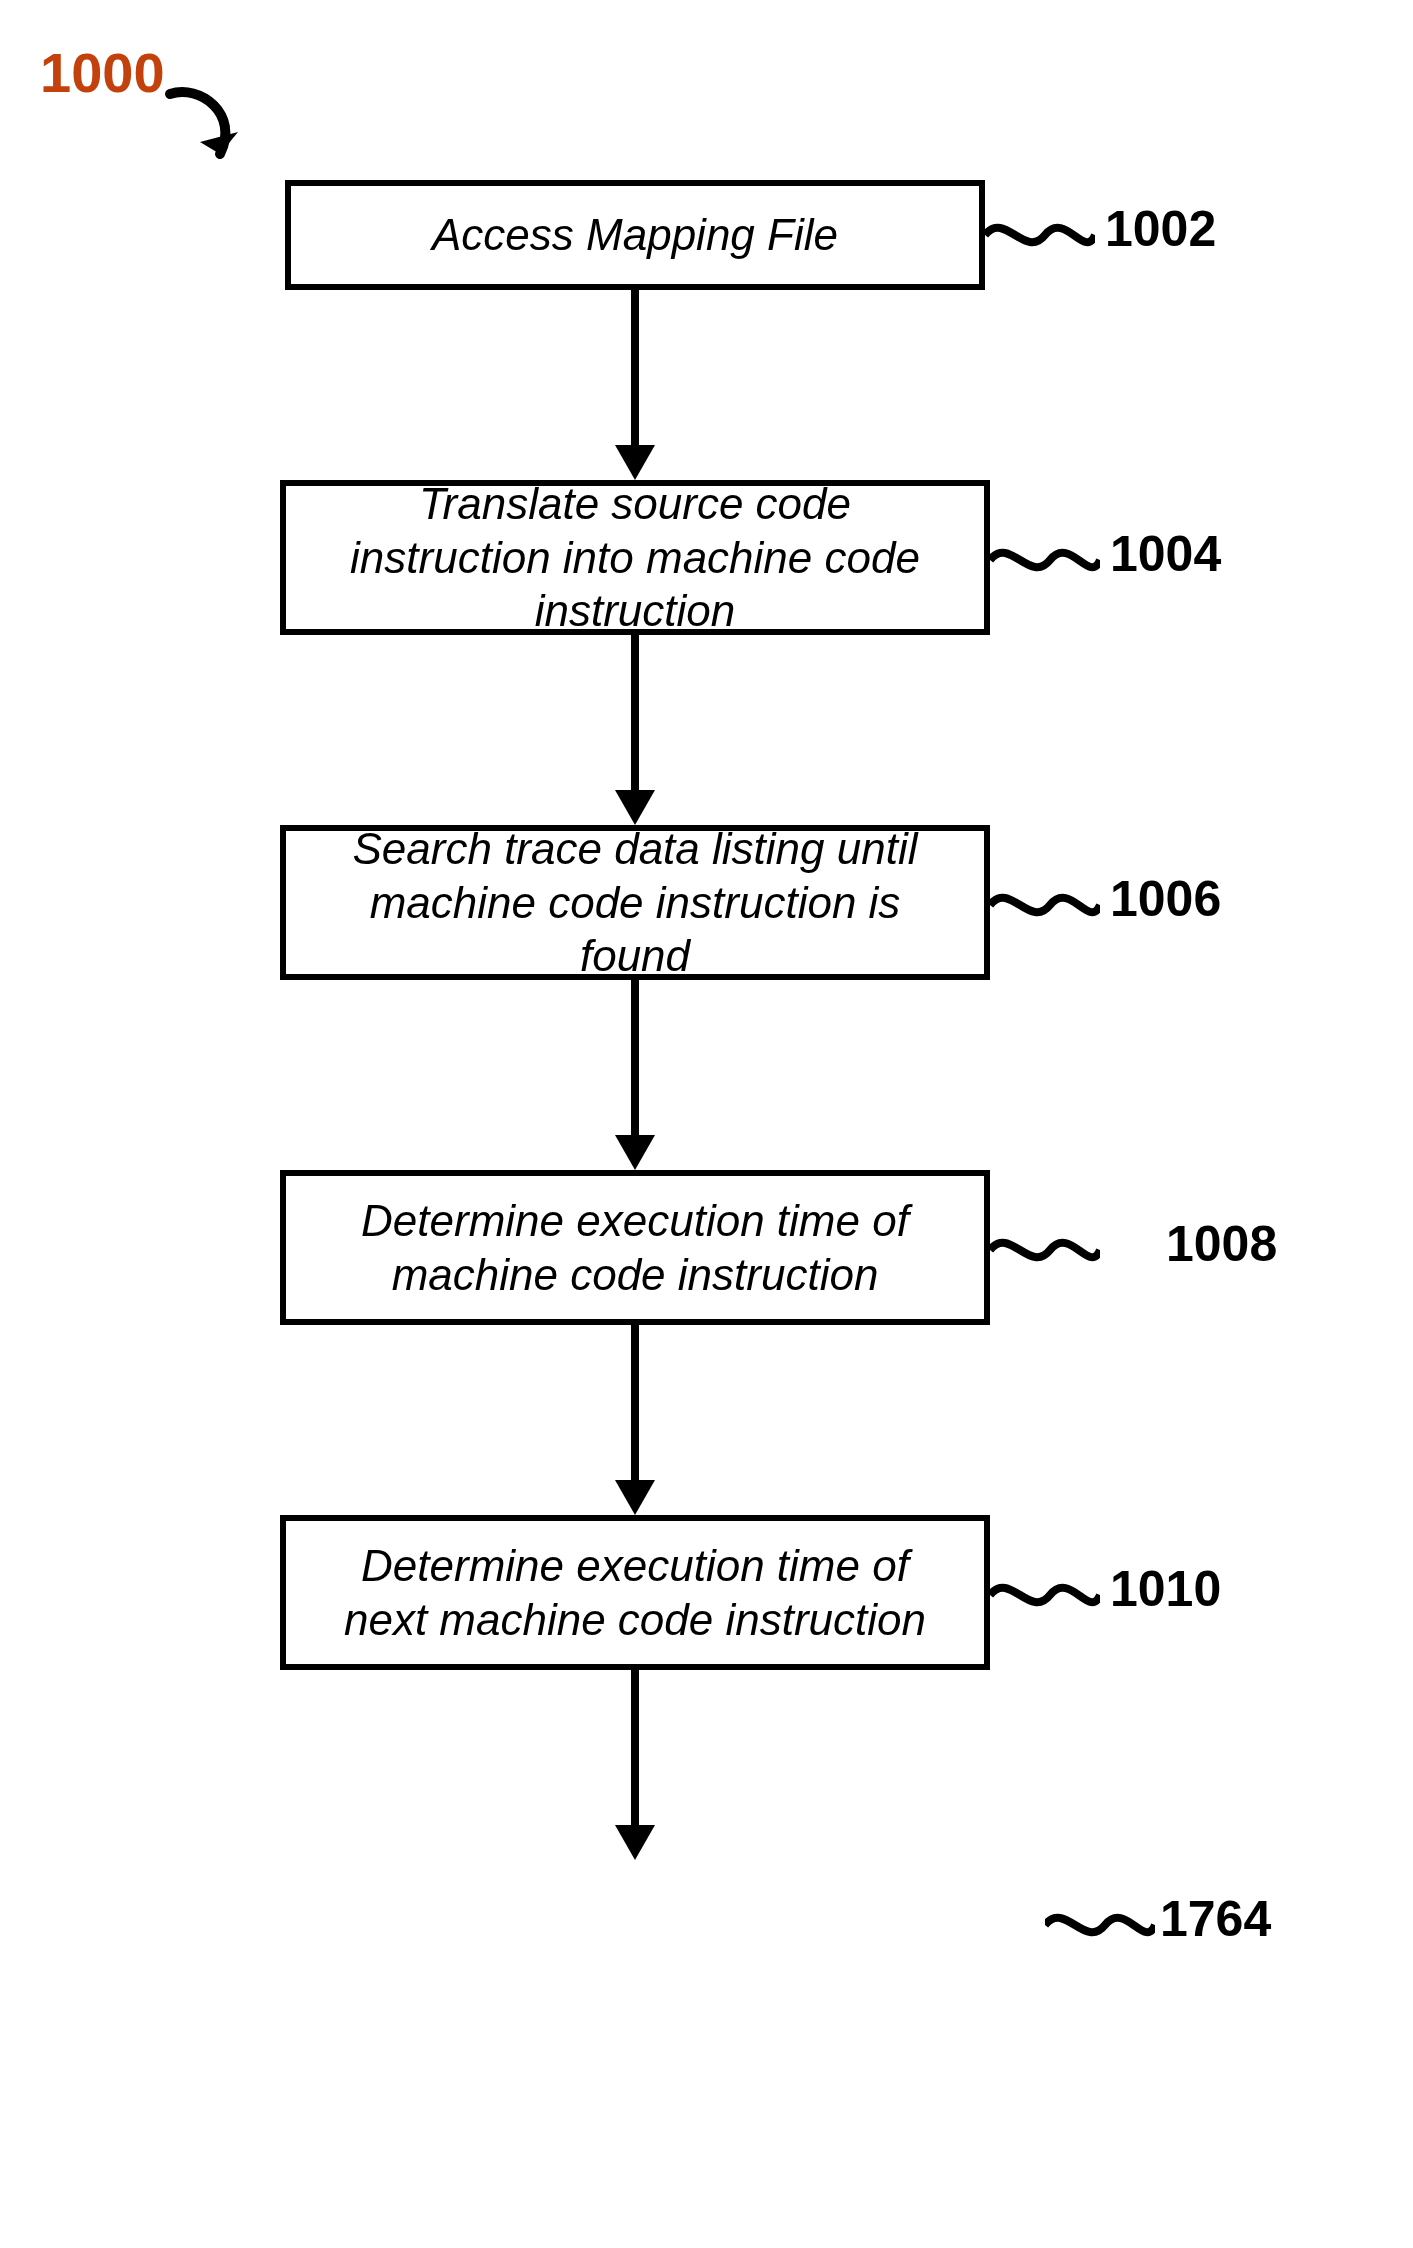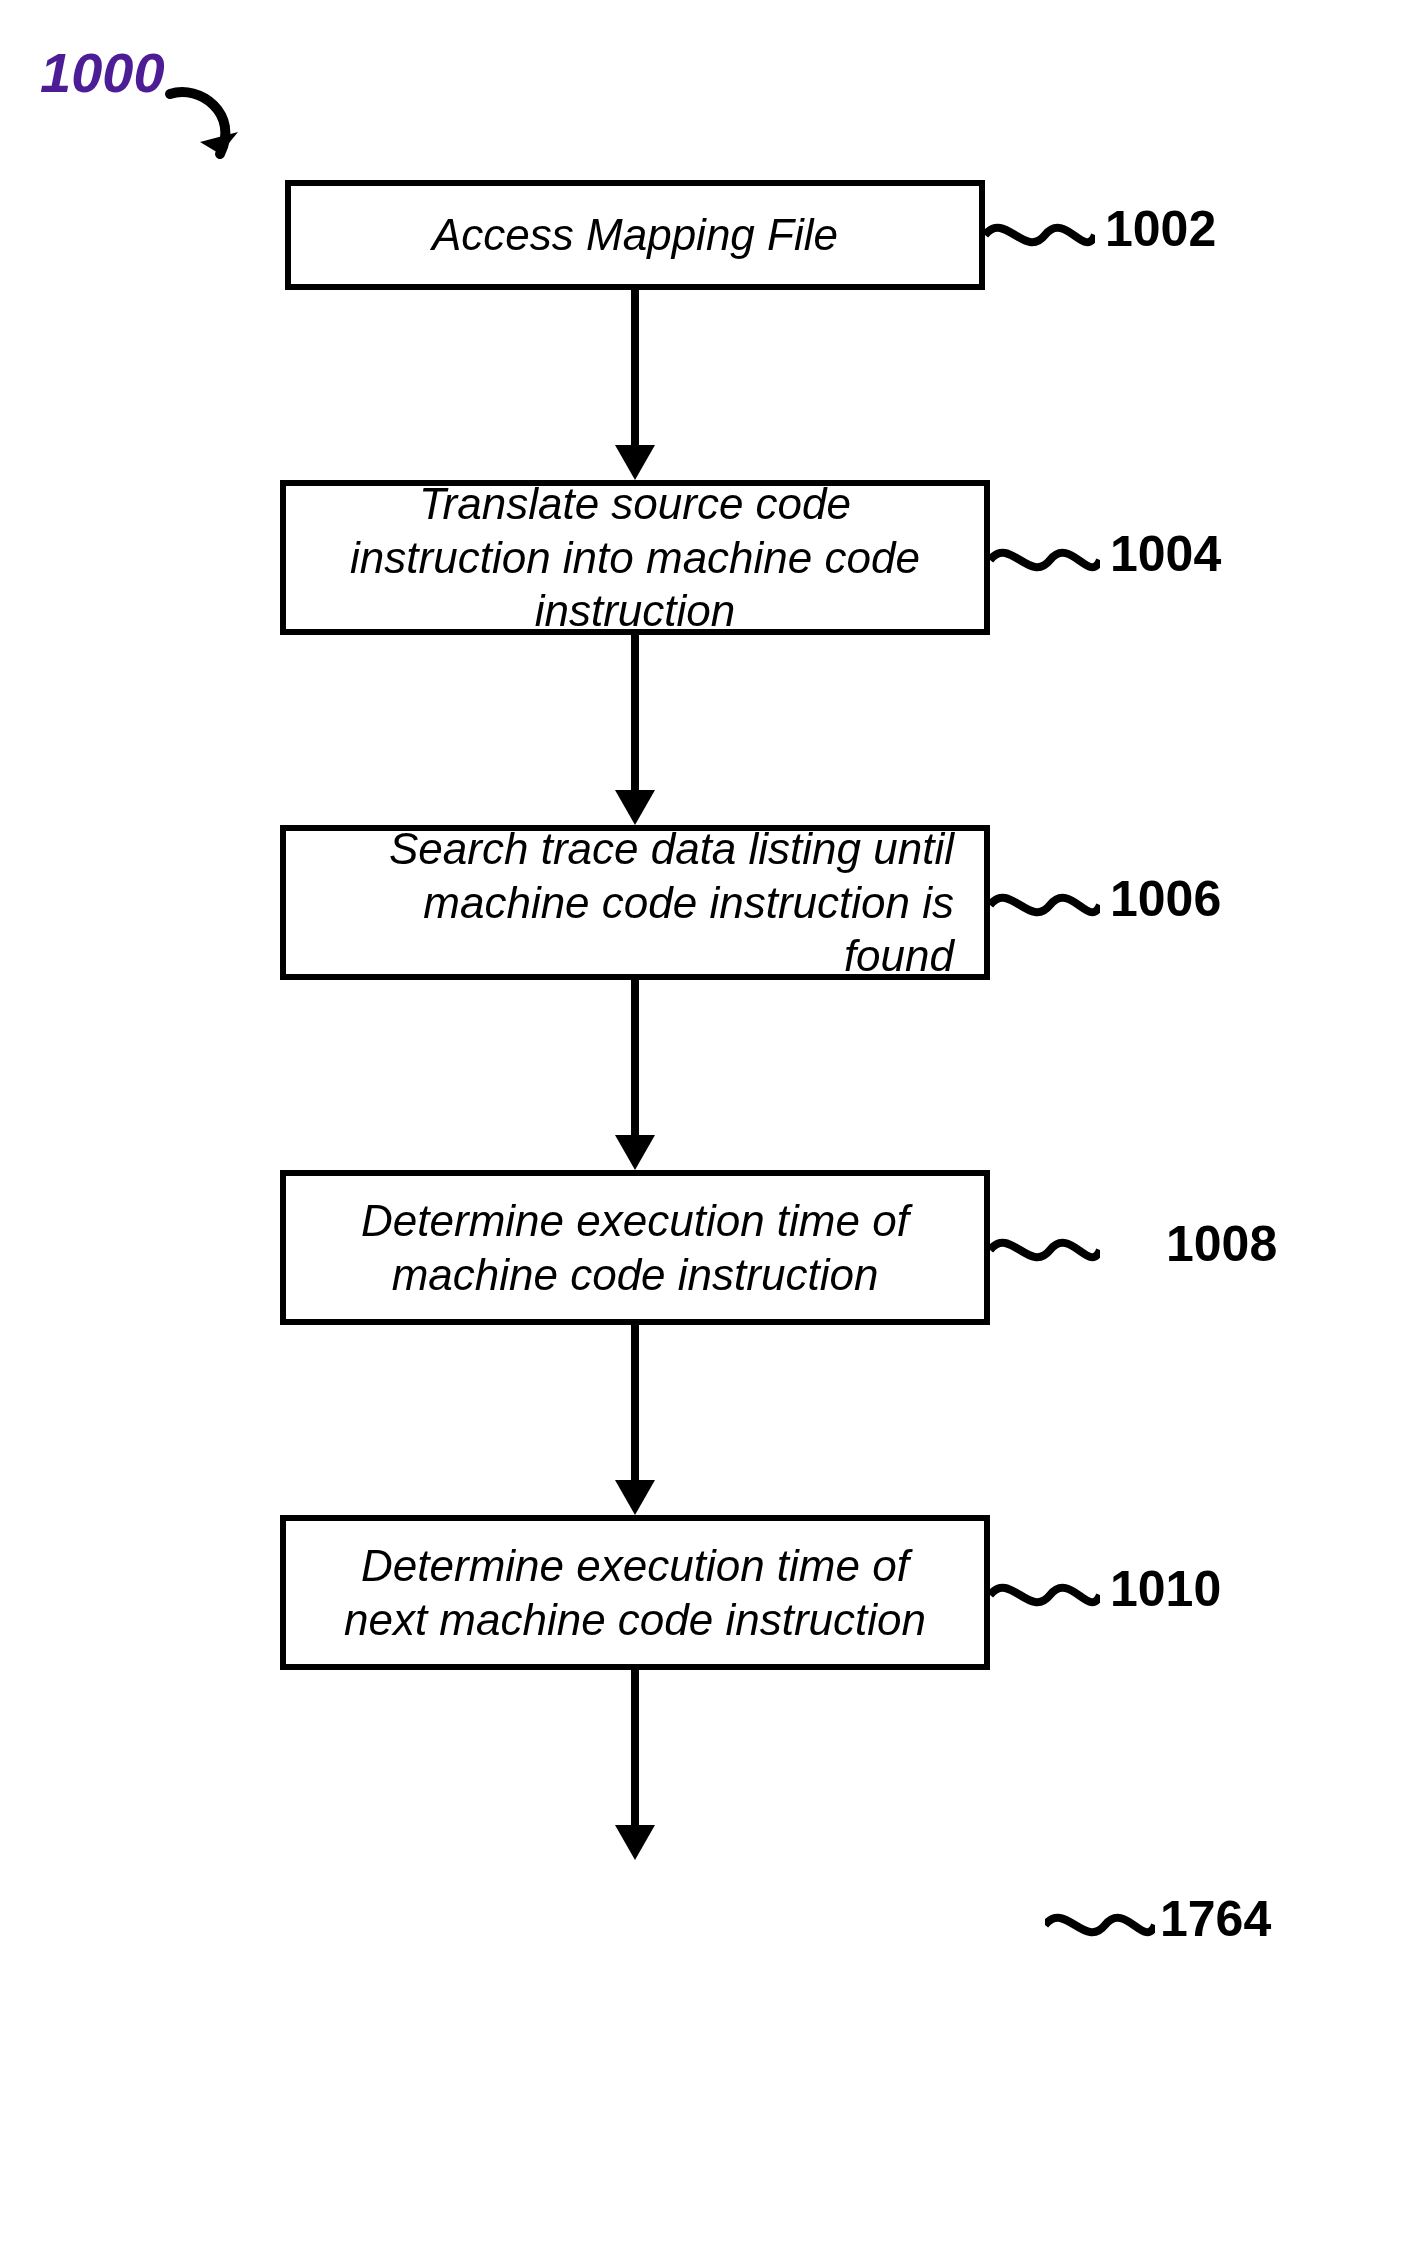--- a/index.html
+++ b/index.html
@@ -11,23 +11,22 @@
     font-family: "Trebuchet MS", "Segoe UI", Arial, sans-serif;
   }
   .canvas {
     position: relative;
     width: 1413px;
     height: 2248px;
   }
   .figure-label {
     position: absolute;
     font-size: 56px;
-    font-style: italic;
     font-weight: 600;
-    color: #4c1d95;
+    color: #c2410c;
   }
   .figure-label .arrow {
     position: absolute;
     left: 120px;
     top: 44px;
   }
   .step-box {
     position: absolute;
     border: 6px solid #000;
     background: #fff;
@@ -91,21 +90,21 @@
   </svg>
   <div class="step-label" style="left:1110px; top:525px;">
     <span>1004</span>
   </div>
 
   <svg class="connector" style="left:600px; top:635px;" width="70" height="190">
     <line x1="35" y1="0" x2="35" y2="160" stroke="#000" stroke-width="8"></line>
     <polygon points="35,190 15,155 55,155" fill="#000"></polygon>
   </svg>
 
-  <div class="step-box" style="left:280px; top:825px; width:710px; height:155px;text-align:right;">
+  <div class="step-box" style="left:280px; top:825px; width:710px; height:155px;">
     <span>Search trace data listing until machine code instruction is found</span>
   </div>
   <svg class="squiggle" style="left:990px; top:875px;" width="110" height="60">
     <path d="M0 30 C 20 5, 40 55, 60 30 C 80 5, 100 55, 110 30" stroke="#000" stroke-width="8" fill="none"></path>
   </svg>
   <div class="step-label" style="left:1110px; top:870px;">
     <span>1006</span>
   </div>
 
   <svg class="connector" style="left:600px; top:980px;" width="70" height="190">

